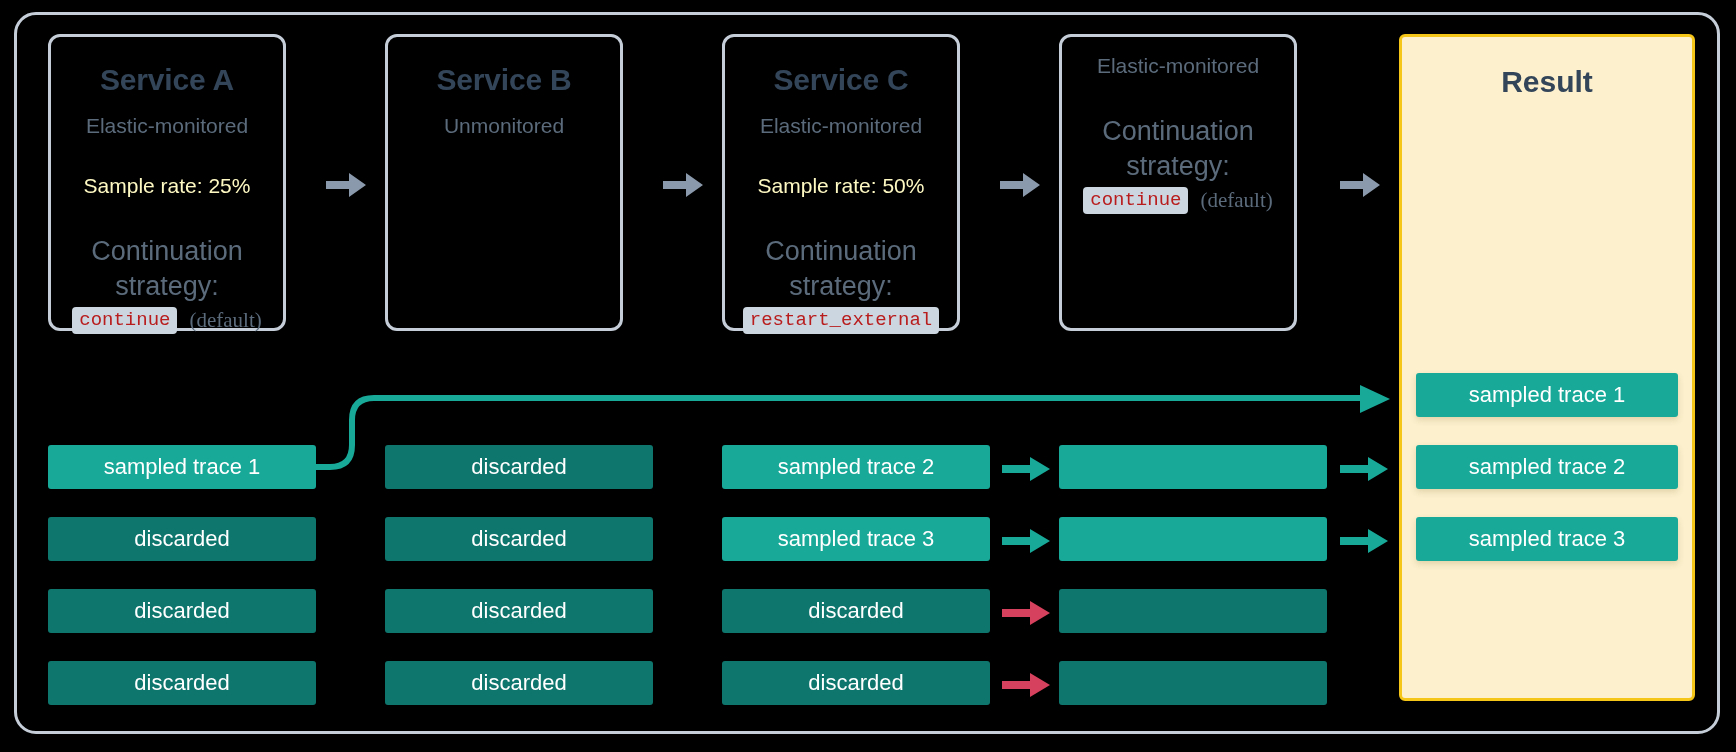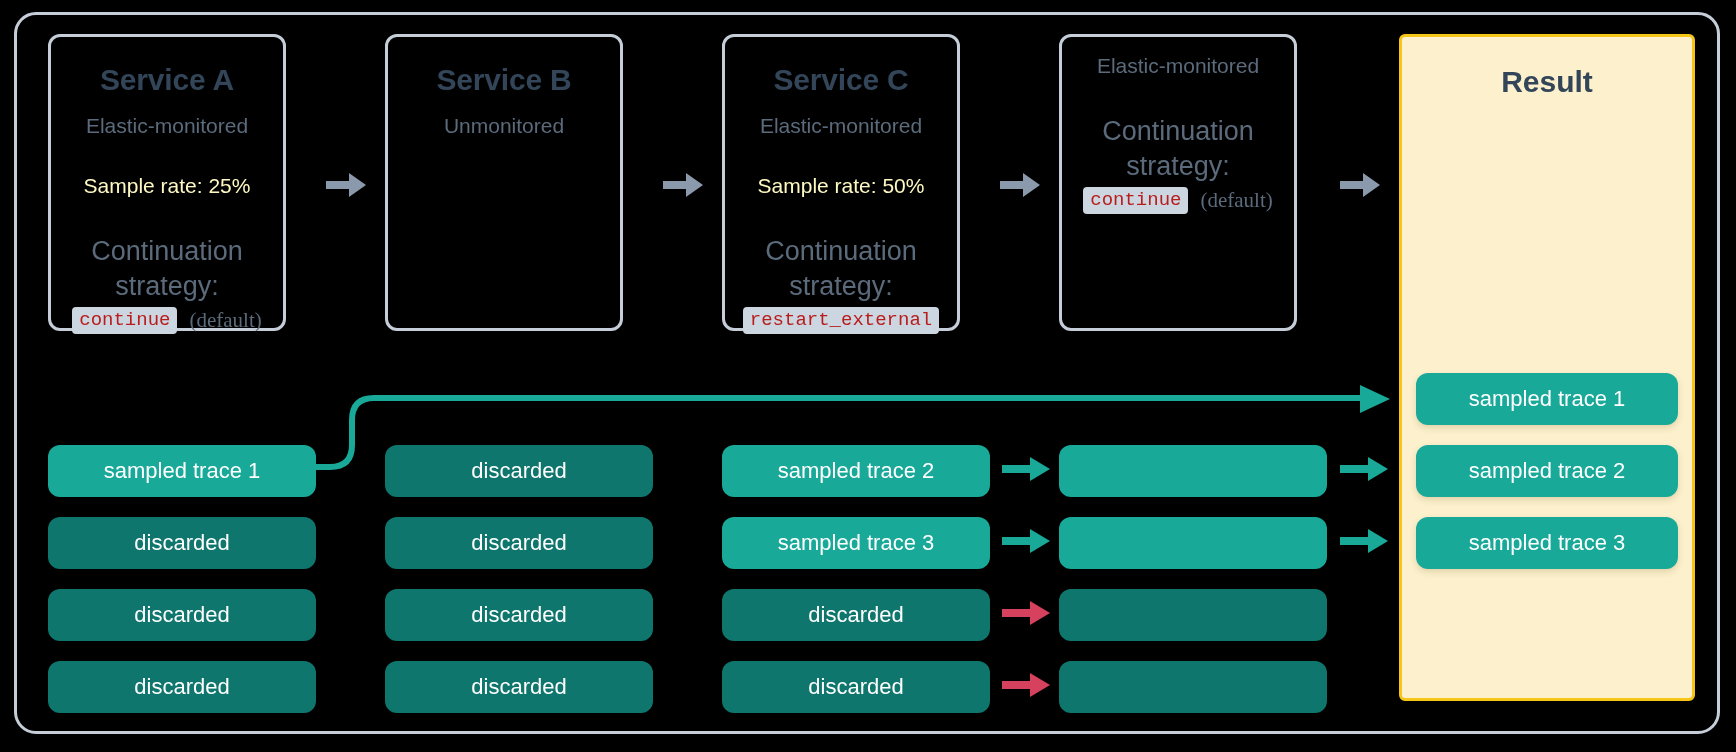--- a/index.html
+++ b/index.html
@@ -117,22 +117,22 @@
   .grey-arrow {
     position: absolute;
     top: 172px;
     width: 40px;
     height: 26px;
   }
 
   
   .pill {
     position: absolute;
-    height: 52px;
-    border-radius: 12px;
+    height: 44px;
+    border-radius: 3px;
     color: #ffffff;
     font-size: 22px;
     display: flex;
     align-items: center;
     justify-content: center;
     box-sizing: border-box;
   }
   .pill.sampled { background: #18a999; }
   .pill.discarded { background: #0f766e; }
 

